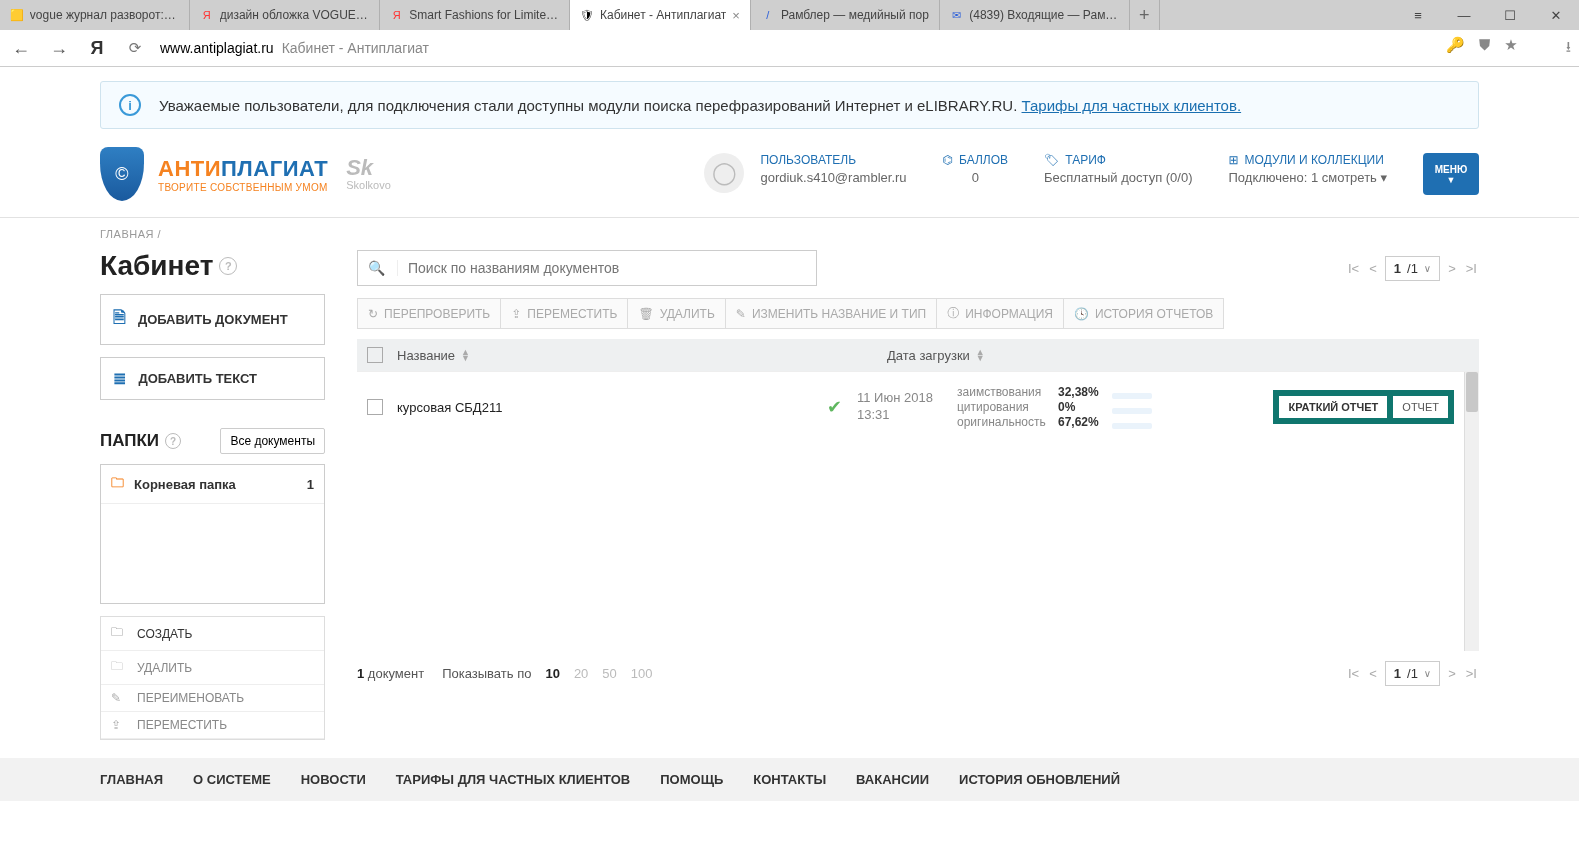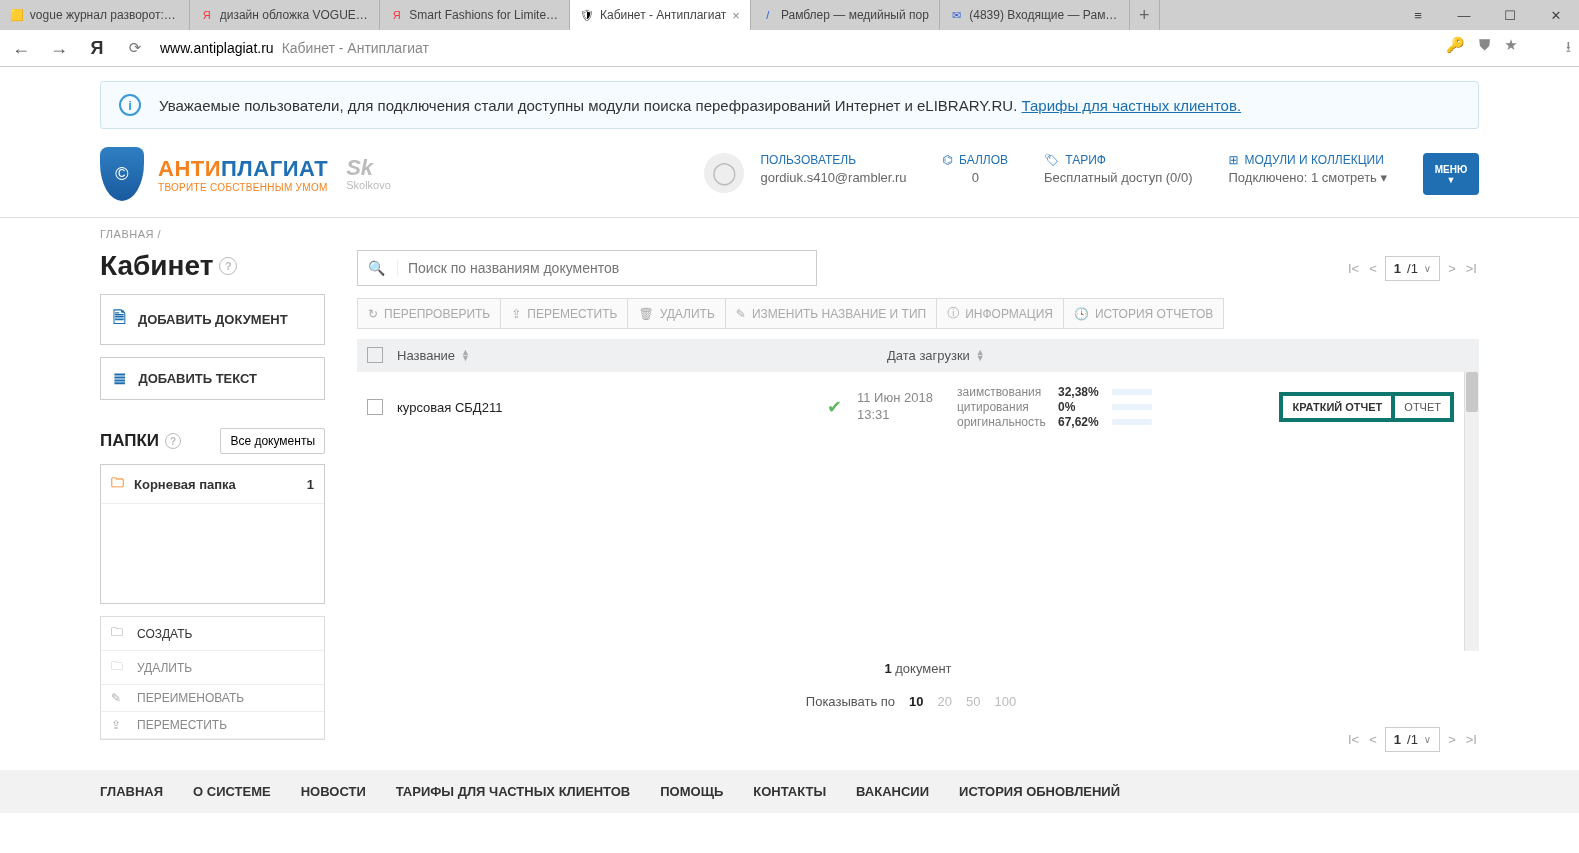--- a/index.html
+++ b/index.html
@@ -104,32 +104,32 @@
 .grid-rows { flex:1; }
 .grid-scroll { width:15px; background:#f0f0f0; border-left:1px solid #ddd; position:relative; }
 .grid-scroll .thumb { position:absolute; top:0; left:1px; right:1px; height:40px; background:#c8c8c8; border-radius:2px; }
 
 .row { display:flex; align-items:center; padding:12px 10px; font-size:13px; }
 .row .chk { width:16px; height:16px; border:1.5px solid #aaa; margin-right:14px; cursor:pointer; }
 .row .name { flex:0 0 430px; font-weight:normal; color:#222; }
 .row .status { width:30px; color:#5fb75f; font-size:18px; }
 .row .date { flex:0 0 100px; color:#888; font-size:13px; line-height:1.3; }
 .row .metrics { flex:0 0 200px; font-size:12px; }
-.row .metrics .mrow { display:flex; align-items:center; gap:6px; margin:1px 0; }
+.row .metrics .mrow { display:flex; align-items:flex-end; gap:6px; margin:1px 0; }
 .row .metrics .mlbl { width:95px; color:#888; }
 .row .metrics .mval { width:48px; font-weight:bold; color:#333; }
 .row .metrics .mbar { width:40px; height:6px; background:#eaf3fb; border-radius:2px; overflow:hidden; }
 .row .metrics .mbar .fill-o { height:100%; background:#f26b3a; }
 .row .metrics .mbar .fill-b { height:100%; background:#cfe6f7; }
 .row .actions { margin-left:auto; display:flex; gap:0; }
-.row .actions .abtn { border:4px solid #0f766e; padding:5px 9px; font-size:11px; color:#555; cursor:pointer; }
+.row .actions .abtn { border:6px solid #0f766e; padding:5px 9px; font-size:11px; color:#555; cursor:pointer; }
 .row .actions .abtn.bold { font-weight:bold; color:#333; }
 .row .actions .abtn + .abtn { border-left:none; }
 
-.bottom-row { margin-top:10px; display:flex; align-items:center; gap:18px; font-size:13px; color:#555;flex-direction:column; }
+.bottom-row { margin-top:10px; display:flex; align-items:center; gap:18px; font-size:13px; color:#555; }
 .bottom-row .bold { font-weight:bold; color:#222; }
 .bottom-row .perpage { display:flex; gap:14px; align-items:center; }
 .bottom-row .pp { color:#bbb; cursor:pointer; }
 .bottom-row .pp.active { color:#222; font-weight:bold; }
 
 
 .footer-nav { background:#f2f2f2; margin-top:18px; padding:14px 100px; display:flex; gap:30px; font-size:13px; font-weight:bold; color:#333; }
 .footer-nav span { cursor:pointer; }
 .footer-legal { background:#e9e9e9; padding:10px 100px; display:flex; gap:40px; font-size:13px; color:#444; }
 .footer-legal .copy { margin-left:auto; color:#777; font-weight:normal; }

